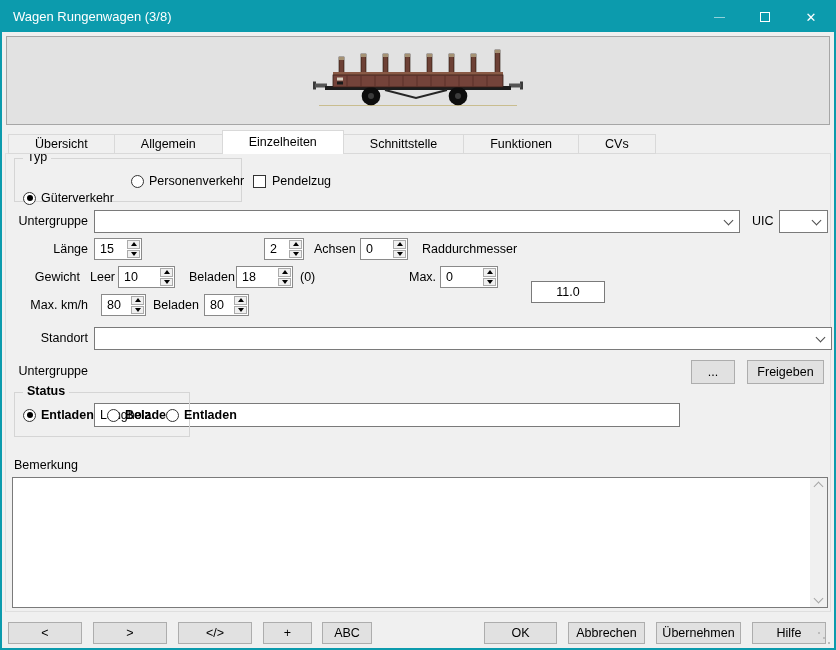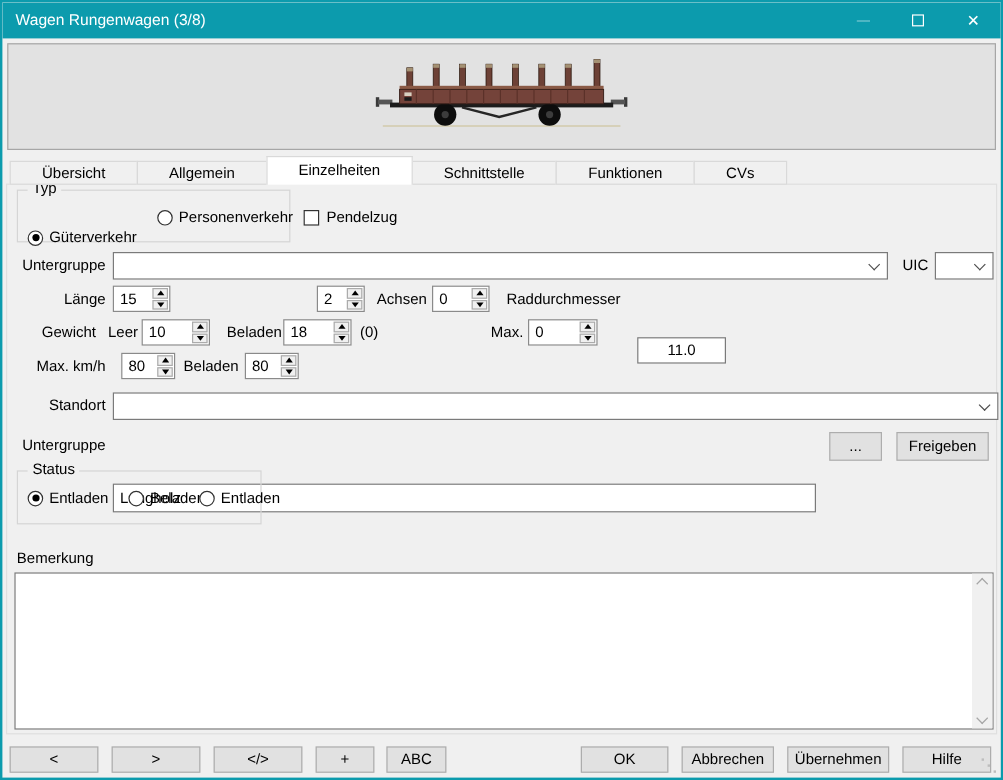--- a/index.html
+++ b/index.html
@@ -302,21 +302,21 @@
   <span class="lbl lbl-r" style="left:6px; top:325px; width:80px;">Standort</span>
   <div class="combo" style="left:92px; top:325px; width:738px; height:23px;">
     <span class="chev down"></span>
   </div>
 
   <span class="lbl lbl-r" style="left:6px; top:358px; width:80px;">Untergruppe</span>
   <input class="tb" style="left: 92px; top: 358px; width: 586px; height: 24px;" value="Langholz">
   <button class="btn" style="left:689px; top:358px; width:44px; height:24px;">...</button>
   <button class="btn" style="left:745px; top:358px; width:77px; height:24px;">Freigeben</button>
 
-  <div class="groupbox" style="left:12px; top:390px; width:204px; height:45px;">
+  <div class="groupbox" style="left:12px; top:390px; width:176px; height:45px;font-weight:bold;">
     <span class="legend">Status</span>
     <div class="optrow" style="left:8px; top:15px;">
       <span class="radio checked"></span>
       <span>Entladen</span>
     </div>
     <div class="optrow" style="left:92px; top:15px;">
       <span class="radio"></span>
       <span>Beladen</span>
     </div>
     <div class="optrow" style="left:151px; top:15px;">

